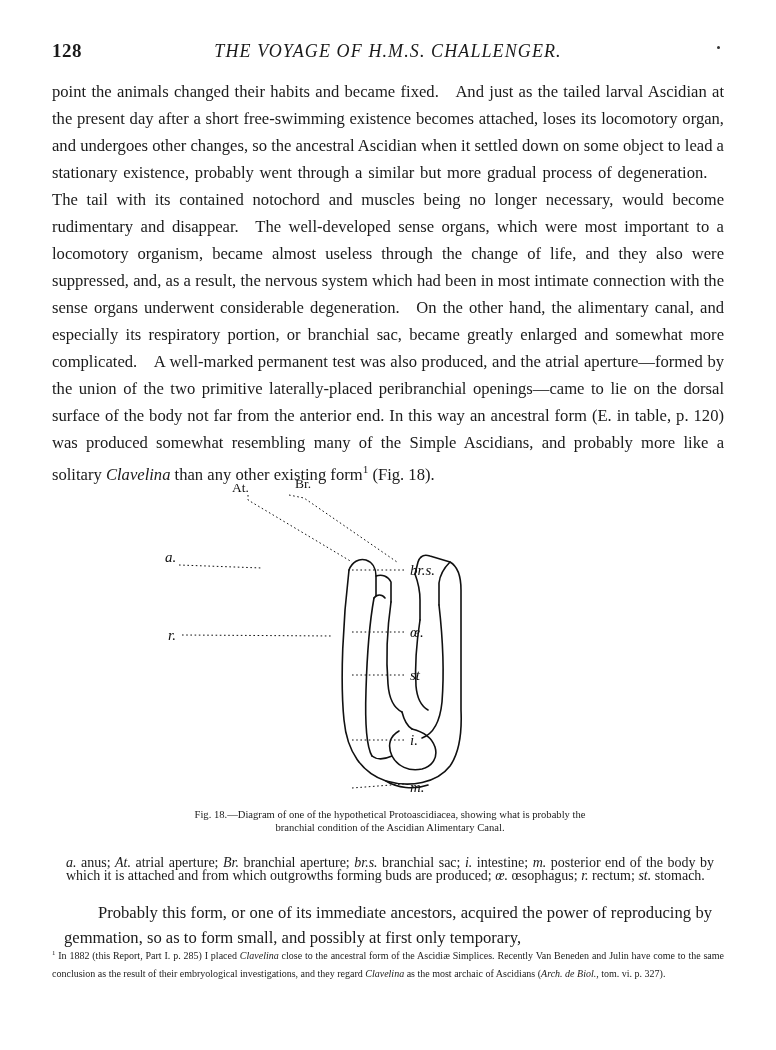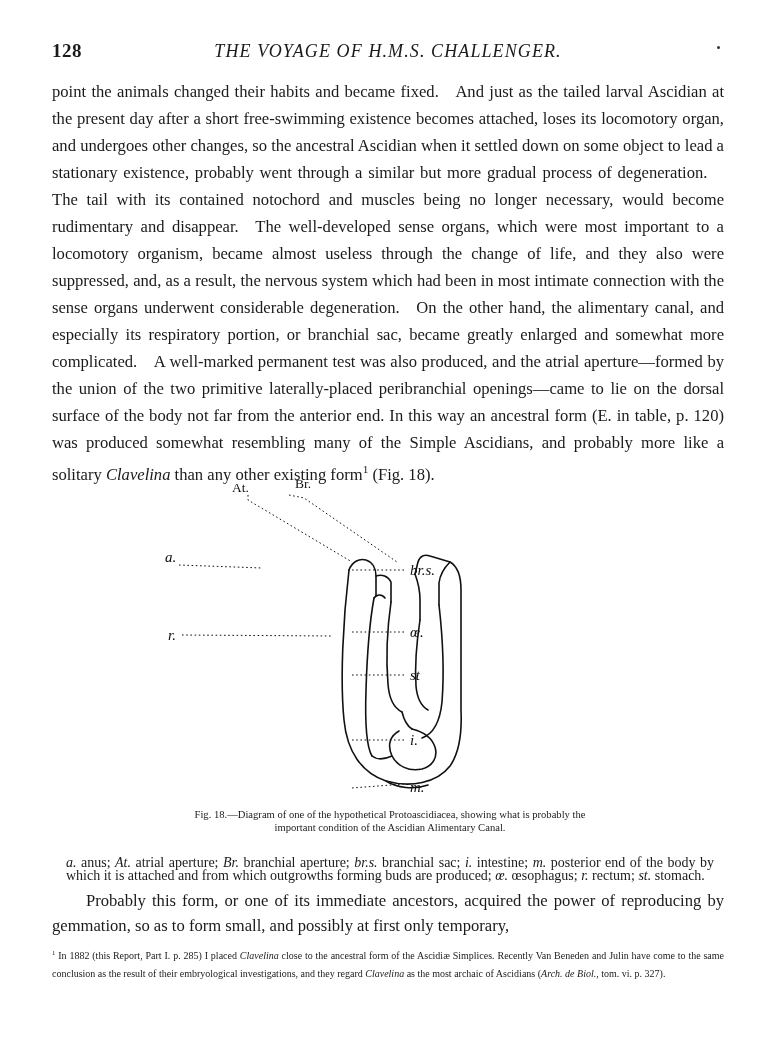--- a/index.html
+++ b/index.html
@@ -102,21 +102,21 @@
   
   .lower-text {
     position: absolute;
     top: 888px;
     left: 52px;
     width: 672px;
     font-size: 16.6px;
     line-height: 25.4px;
     text-align: justify;
   }
-  .lower-text p { margin: 0; text-indent: 34px; }
+  .lower-text p { margin: 12px; text-indent: 34px; }
   
   .footnote-rule {
     position: absolute;
     top: 930px;
     left: 52px;
     width: 0px;
     border-top: 1px solid #000;
   }
   .footnote {
     position: absolute;
@@ -217,21 +217,21 @@
         <text x="358" y="167" font-style="italic" font-size="15">œ.</text>
         <text x="358" y="210" font-style="italic" font-size="15">st</text>
         <text x="358" y="275" font-style="italic" font-size="15">i.</text>
         <text x="358" y="322" font-style="italic" font-size="15">m.</text>
       </g>
     </svg>
   </div>
 
   <div class="caption">
     <span>Fig. 18.—Diagram of one of the hypothetical Protoascidiacea, showing what is probably the</span><br>
-    <span>important condition of the Ascidian Alimentary Canal.</span>
+    <span>branchial condition of the Ascidian Alimentary Canal.</span>
   </div>
 
   <div class="legend">
     <em>a.</em><span> anus; </span><em>At.</em><span> atrial aperture; </span><em>Br.</em><span> branchial aperture; </span><em>br.s.</em><span> branchial sac; </span><em>i.</em><span> intestine; </span><em>m.</em><span> posterior end of the body by which it is attached and from which outgrowths forming buds are produced; </span><em>œ.</em><span> œsophagus; </span><em>r.</em><span> rectum; </span><em>st.</em><span> stomach.</span>
   </div>
 
   <div class="lower-text">
     <p>Probably this form, or one of its immediate ancestors, acquired the power of reproducing by gemmation, so as to form small, and possibly at first only temporary,</p>
   </div>
 

